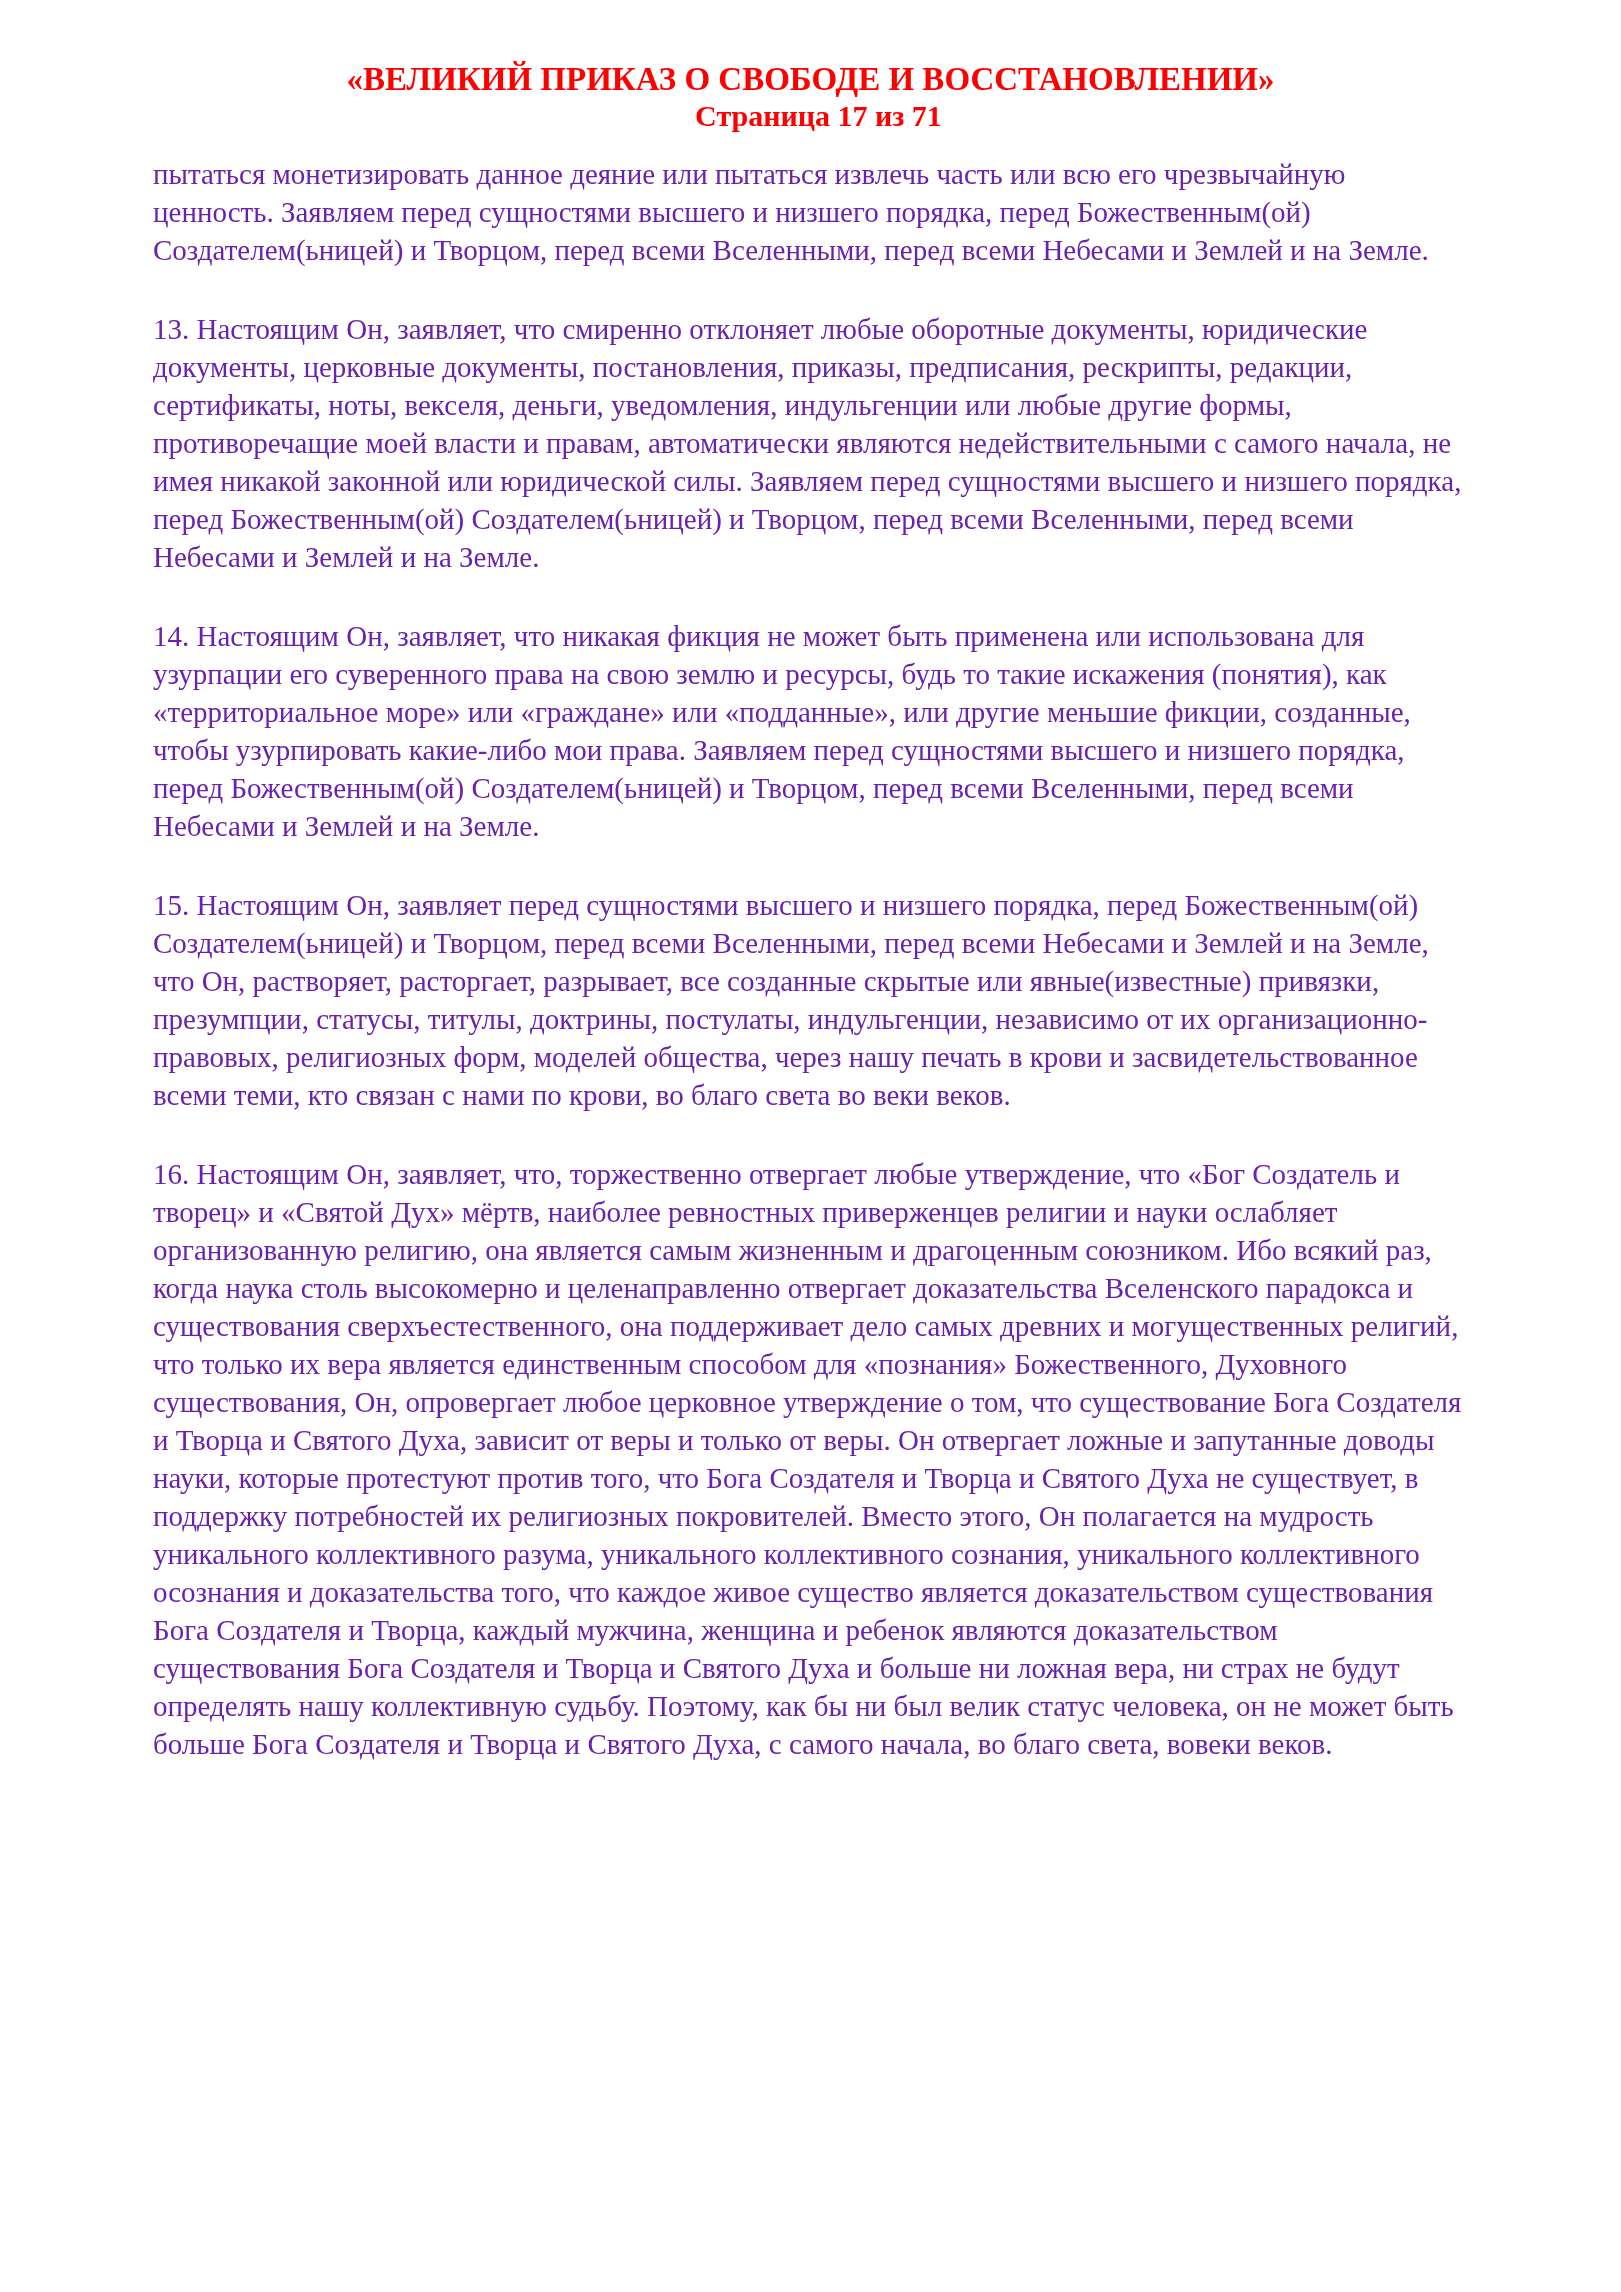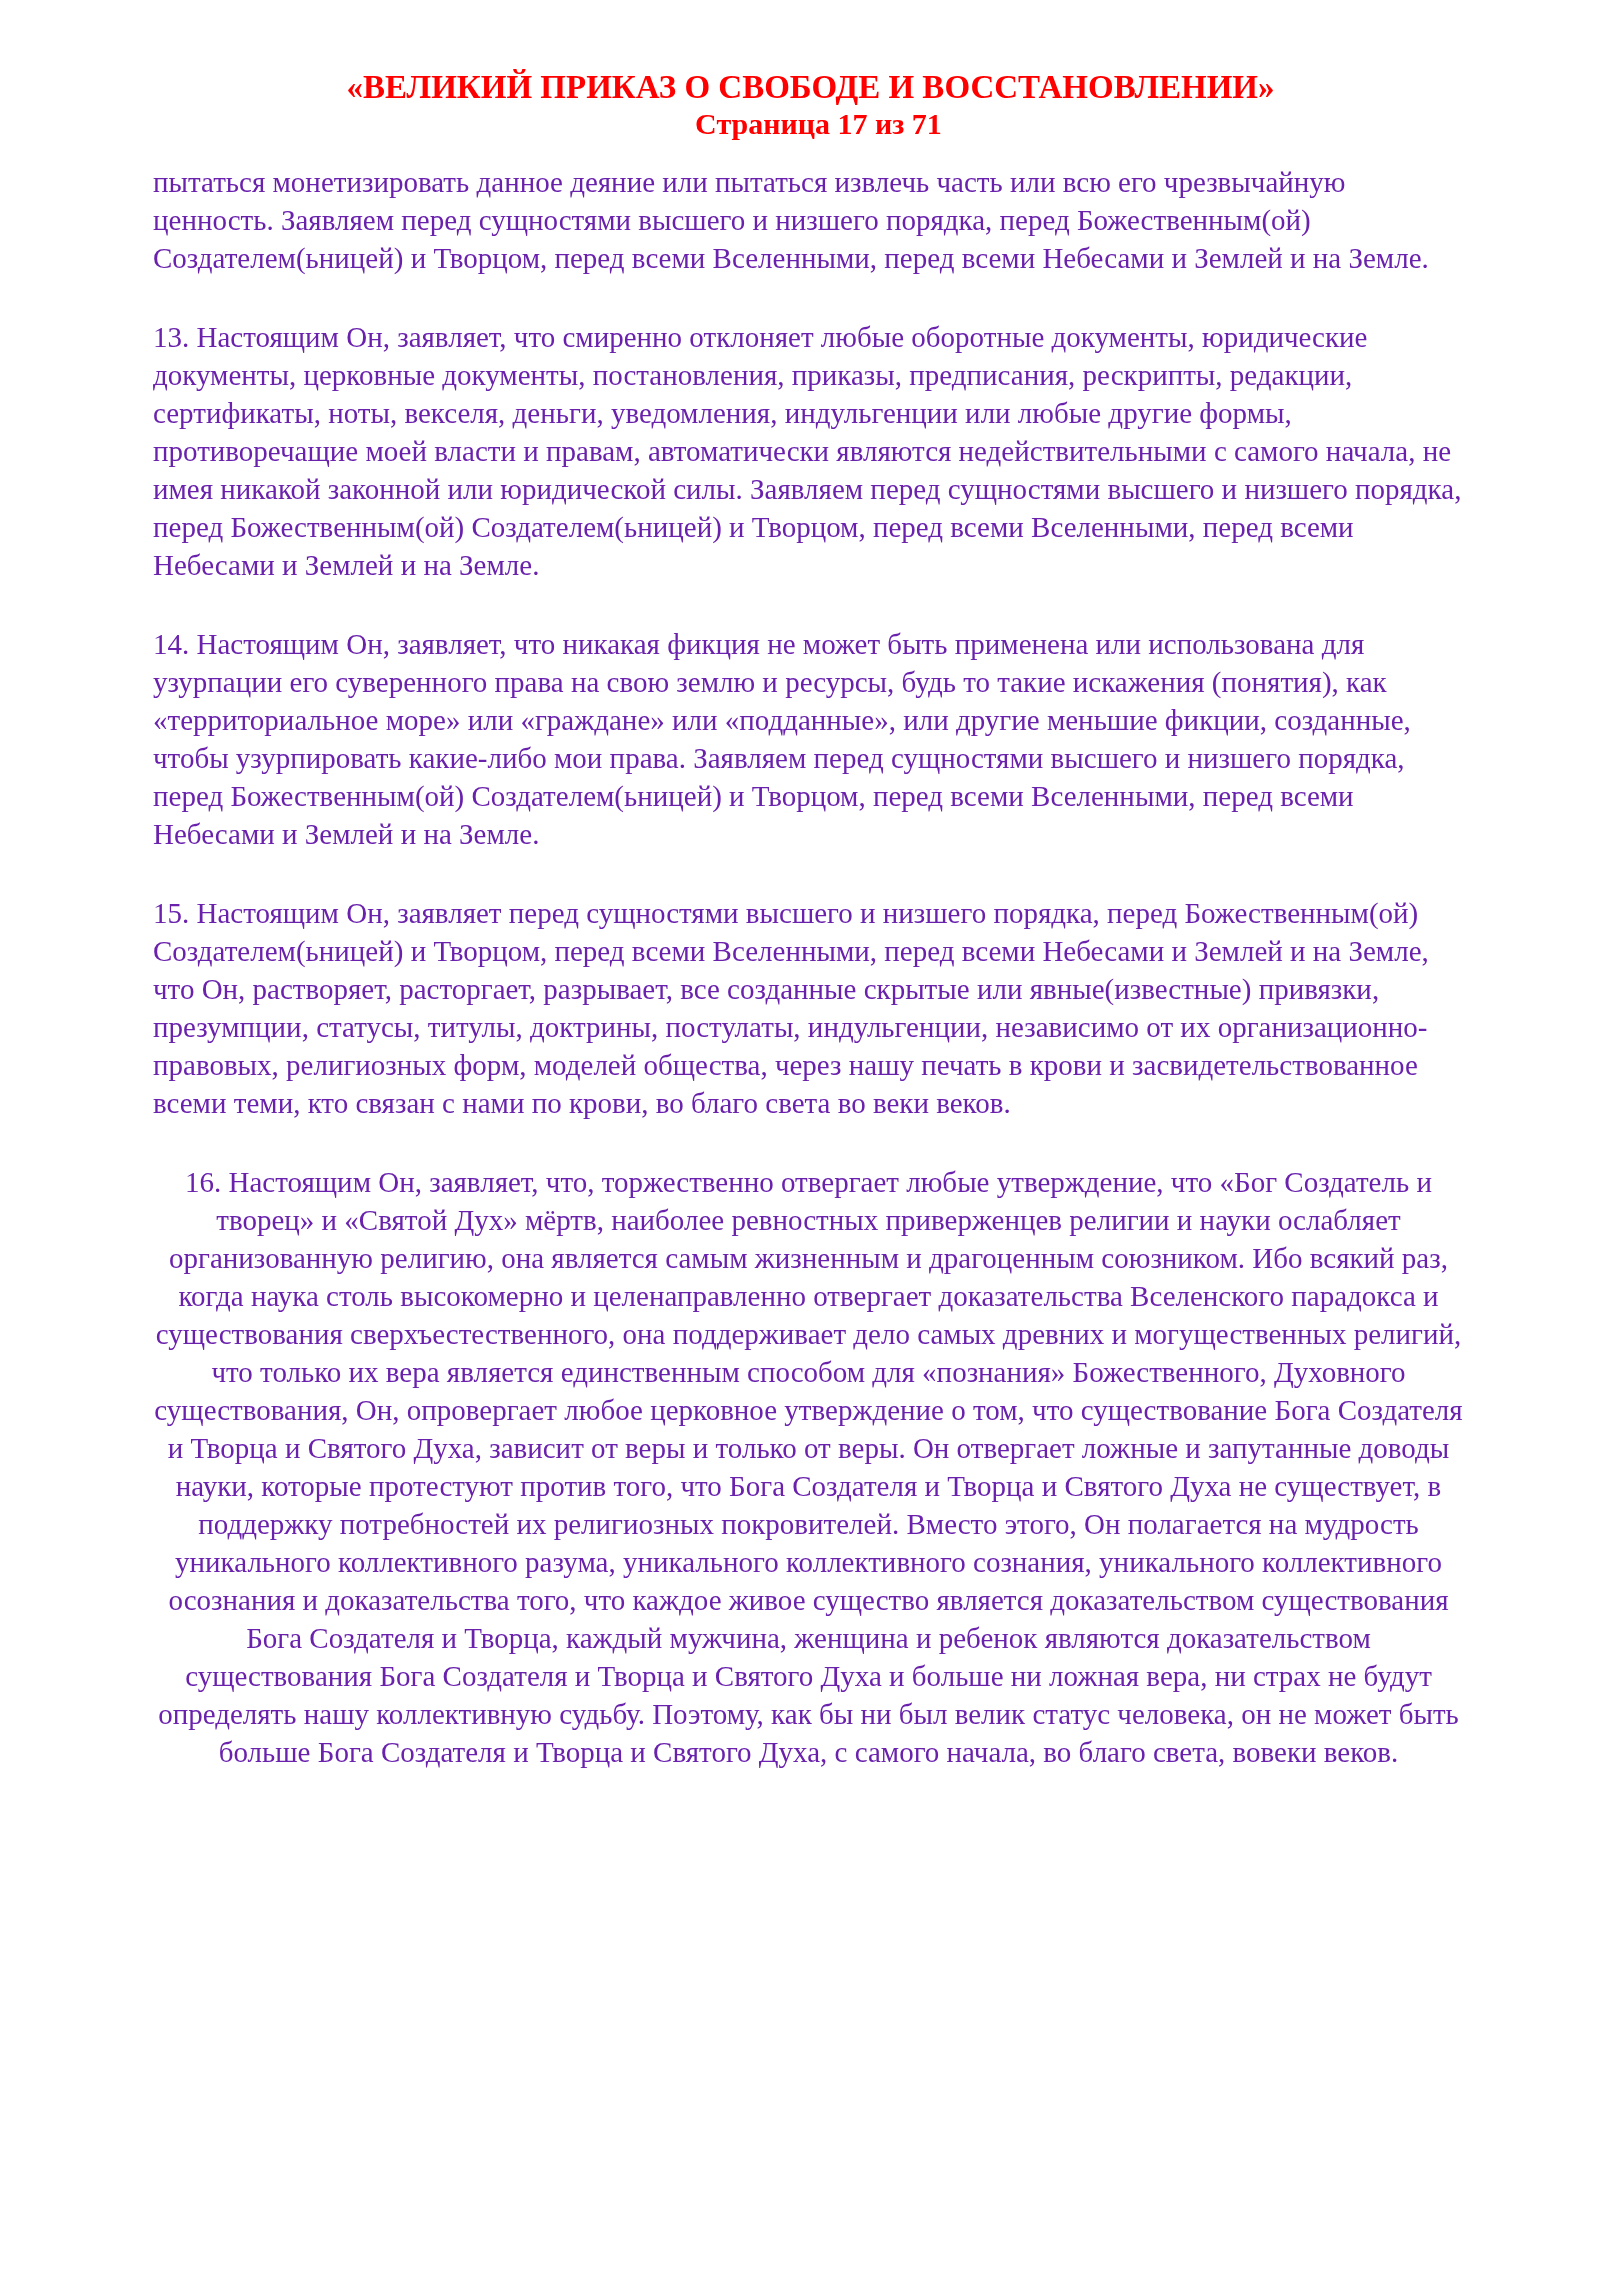--- a/index.html
+++ b/index.html
@@ -4,21 +4,21 @@
 <style>
   html, body {
     margin: 0;
     padding: 0;
     background: #ffffff;
   }
   .page {
     position: relative;
     width: 1621px;
     height: 2100px;
-    margin: 12px auto;
+    margin: 4px auto;
     background: var(--page-bg, #ffffff);
     font-family: "Liberation Serif", "DejaVu Serif", serif;
     overflow: hidden;
     box-sizing: border-box;
     padding-top: 57px;
   }
   .doc-header {
     text-align: center;
     color: var(--title-color, #ff0000);
     font-weight: bold;
@@ -41,21 +41,20 @@
     line-height: 38px;
     text-align: left;
     font-family: Liberation Serif, serif;
   }
   .doc-body p {
     margin: 0 0 41px 0;
     padding: 0;
   }
   .doc-body p:last-child {
     margin-bottom: 0;
-    text-align: center;
   }
 </style>
 </head>
 <body>
 
 <div class="page">
   <div class="doc-header">
     <div class="doc-title">«ВЕЛИКИЙ ПРИКАЗ О СВОБОДЕ И ВОССТАНОВЛЕНИИ»</div>
     <div class="doc-page-indicator">Страница 17 из 71</div>
   </div>

